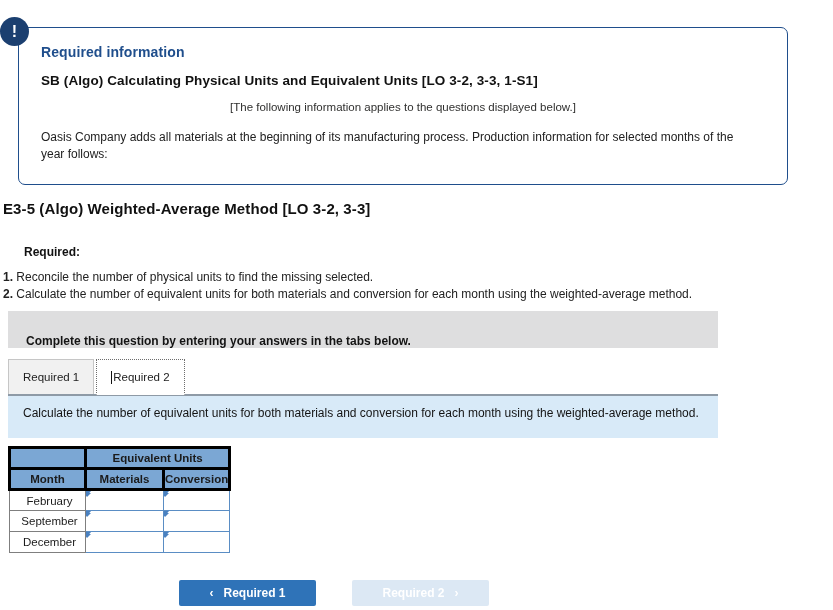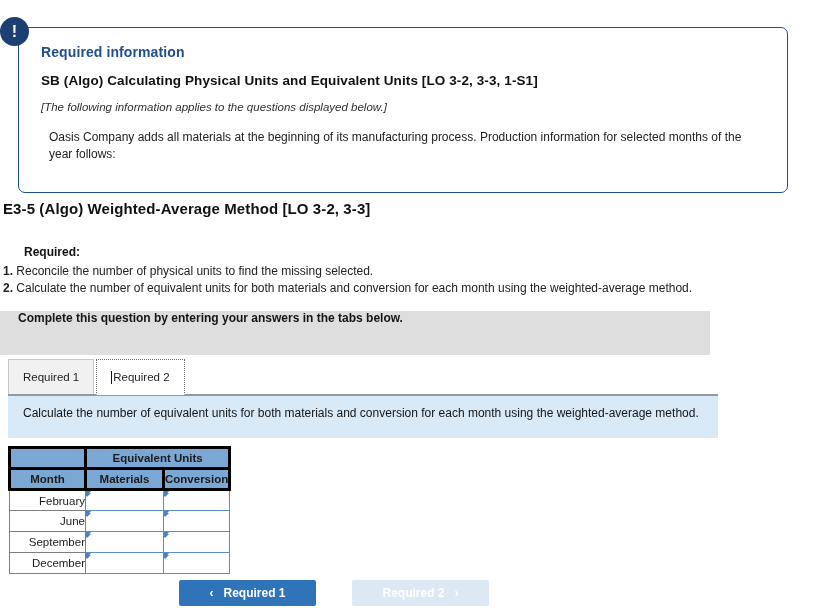--- a/index.html
+++ b/index.html
@@ -59,30 +59,30 @@
     letter-spacing: .1px;
   }
   .req-title {
     color: #111111;
     font-weight: bold;
     font-size: 13.5px;
     margin: 0 0 13px 0;
     letter-spacing: .1px;
   }
   .req-italic {
-    font-style: italic;
     font-size: 11.5px;
     color: #30302f;
     margin: 0 0 16px 0;
+    text-align: center;
   }
   .req-body {
     font-size: 12px;
     color: #222222;
     line-height: 1.45;
-    margin: 8px;
+    margin: 0;
     max-width: 700px;
   }
 
   
   .exercise-heading {
     position: absolute;
     left: 3px;
     top: 200px;
     font-size: 15px;
     font-weight: bold;
@@ -95,43 +95,43 @@
     position: absolute;
     left: 3px;
     top: 244px;
     width: 800px;
     line-height: 1.42;
   }
   .required-block .rq-head {
     font-weight: bold;
     font-size: 12px;
     color: #111111;
-    margin: 0 0 2px 0;
+    margin: 0 0 8px 0;
     padding-left: 21px;
   }
   .required-block .rq-line {
     font-size: 12px;
     color: #222222;
     margin: 0;
   }
   .required-block .rq-num {
     font-weight: bold;
   }
 
   
   .complete-bar {
     position: absolute;
-    left: 0;
+    left: 8px;
     top: 311px;
     width: 710px;
-    height: 44px;
+    height: 37px;
     background: #dededf;
     box-sizing: border-box;
     display: flex;
-    align-items: flex-start;
+    align-items: flex-end;
     padding-left: 18px;
   }
   .complete-bar span {
     font-size: 12px;
     font-weight: bold;
     color: #141414;
   }
 
   
   .tabstrip {
@@ -224,21 +224,21 @@
   }
   .answer-table th.blank-corner {
     background: #7ba7d4;
   }
   .col-month { width: 76px; }
   .col-mat   { width: 78px; margin-left: 41px; }
   .col-conv  { width: 54px; }
 
   .answer-table td.month-cell {
     background: #ffffff;
-    text-align: right;
+    text-align: center;
     padding-left: 4px;
     color: #1b1b1b;
     font-size: 11.5px;
     border: 1px solid #7f7f7f;
     height: 21px;
   }
   .answer-table td.input-cell {
     background: #ffffff;
     border: 1px solid #5a8dc4;
     position: relative;
@@ -355,25 +355,20 @@
     </tr>
     <tr>
       <th class="col-month">Month</th>
       <th class="col-mat">Materials</th>
       <th class="col-conv">Conversion</th>
     </tr>
   </thead>
   <tbody>
     <tr>
       <td class="month-cell">February</td>
-      <td class="input-cell"></td>
-      <td class="input-cell"></td>
-    </tr>
-    <tr>
-      <td class="month-cell">June</td>
       <td class="input-cell"></td>
       <td class="input-cell"></td>
     </tr>
     <tr>
       <td class="month-cell">September</td>
       <td class="input-cell"></td>
       <td class="input-cell"></td>
     </tr>
     <tr>
       <td class="month-cell">December</td>

